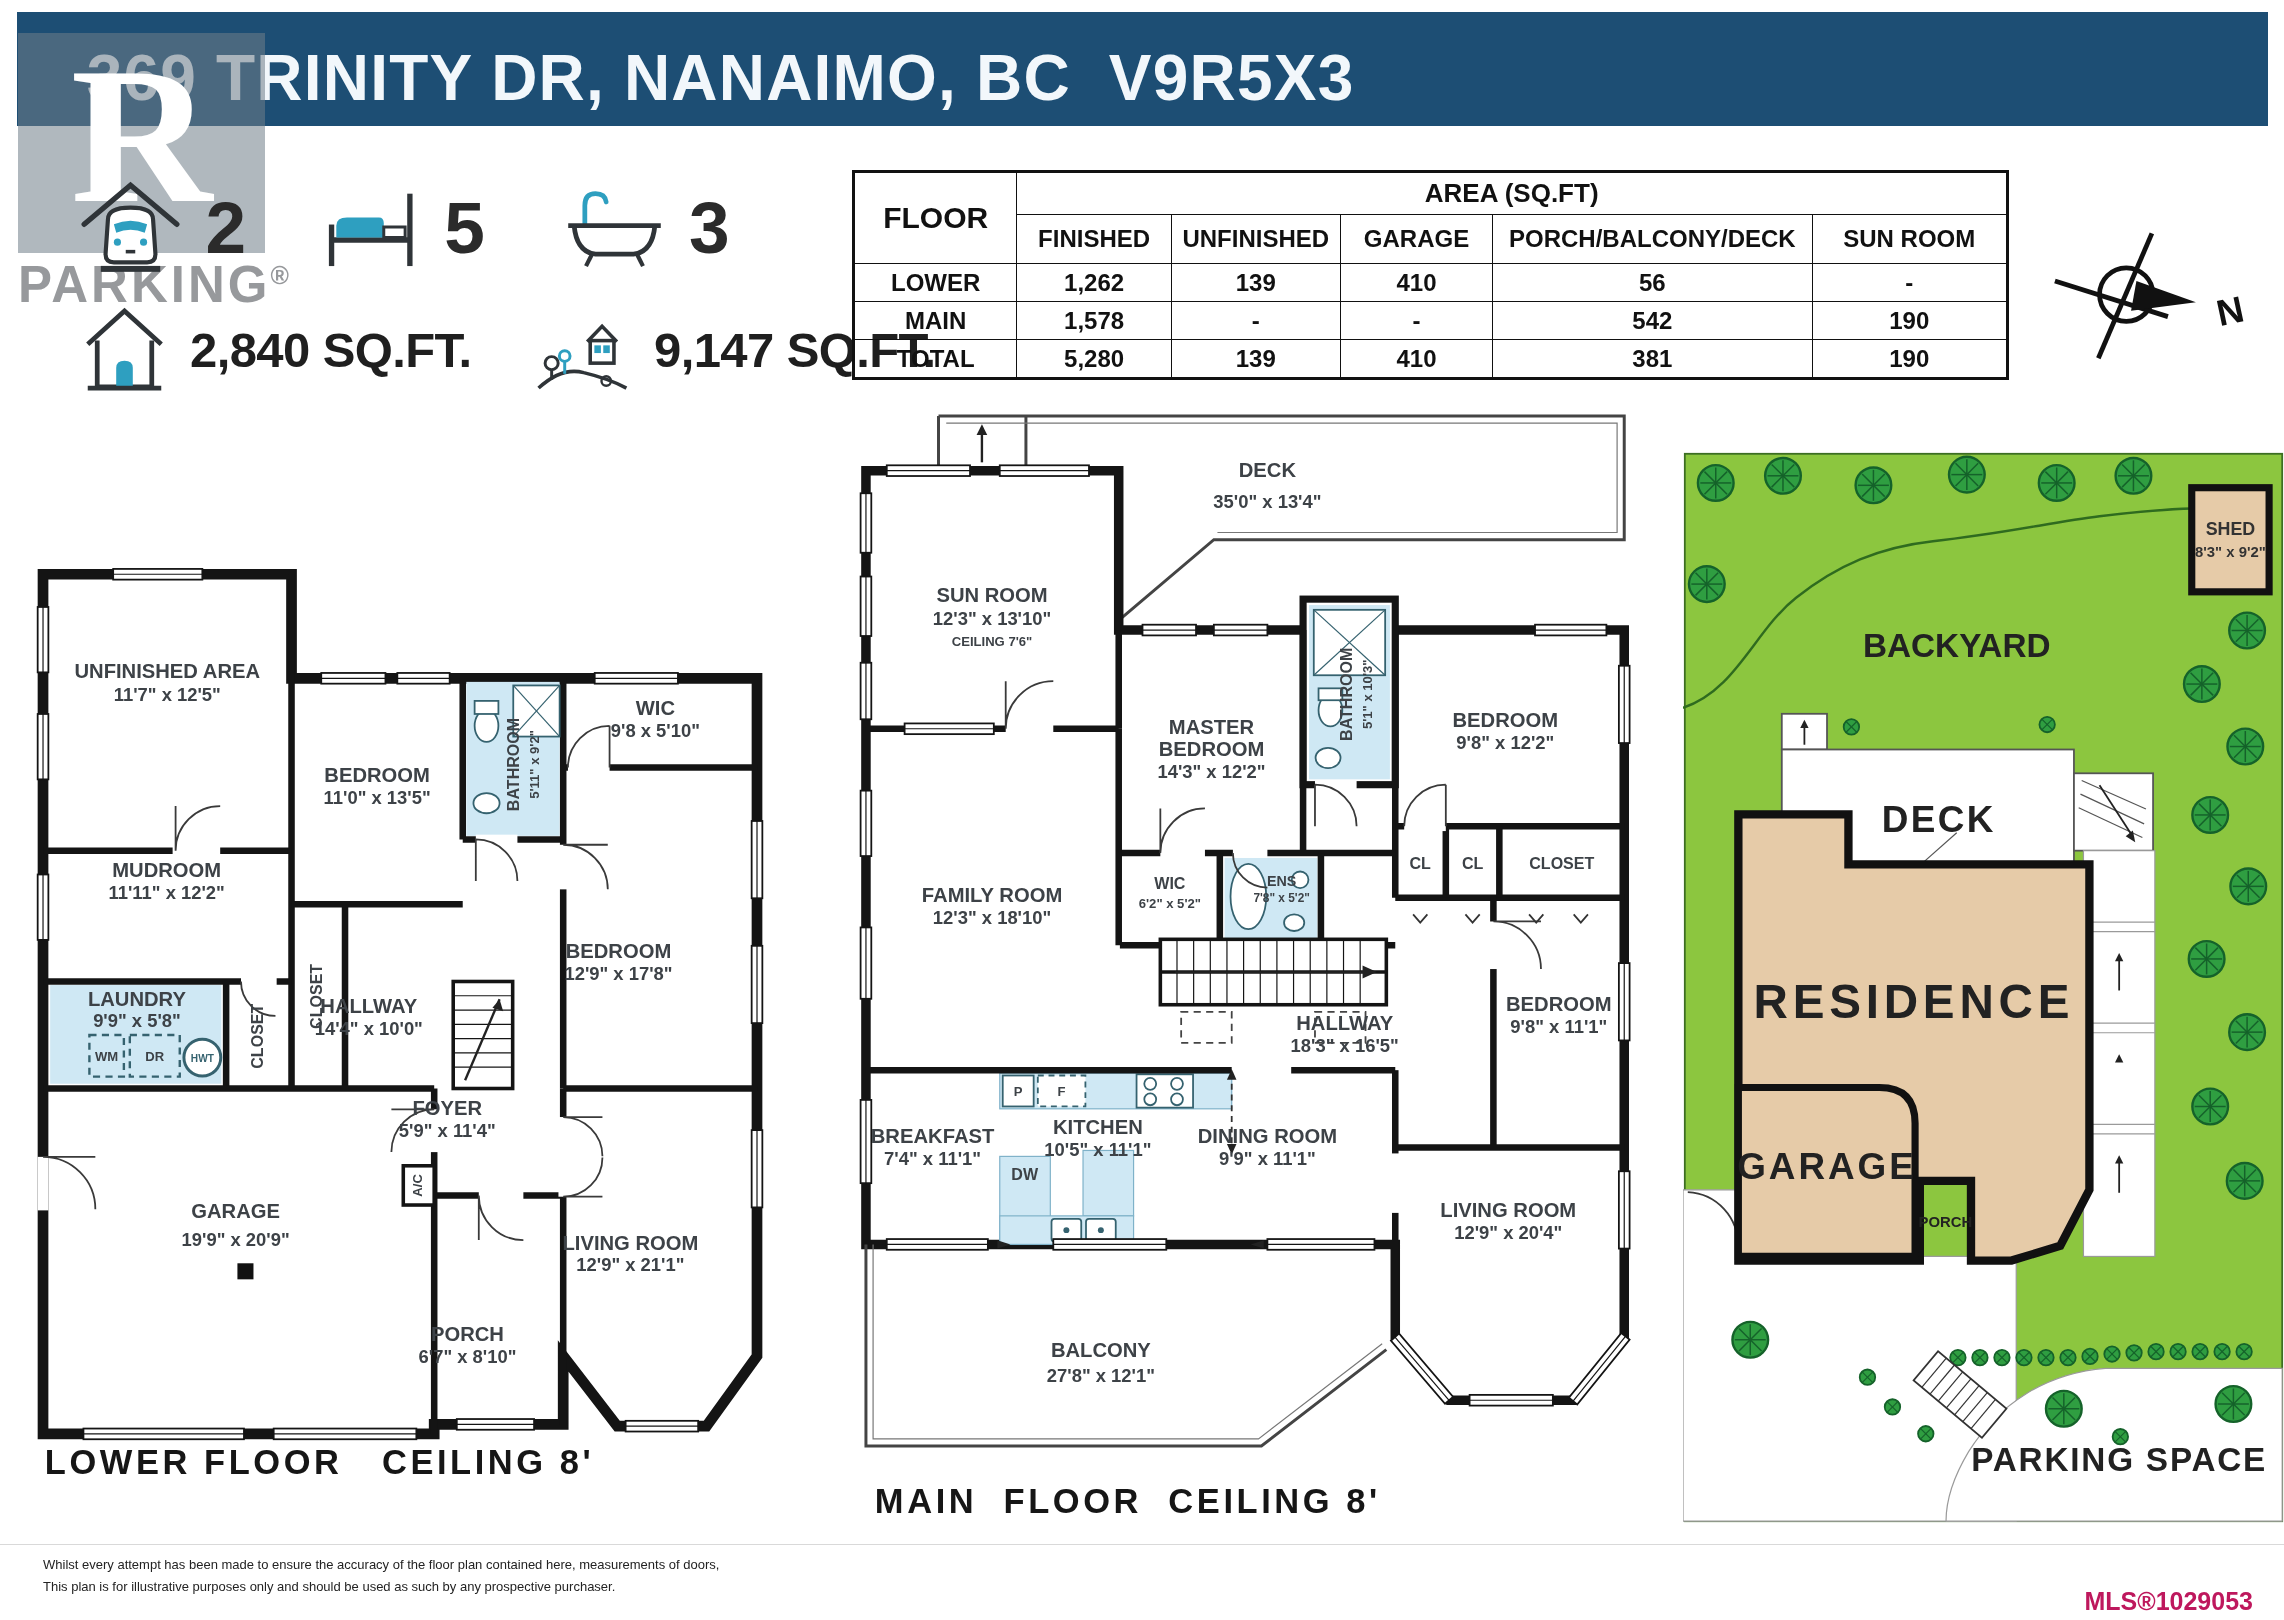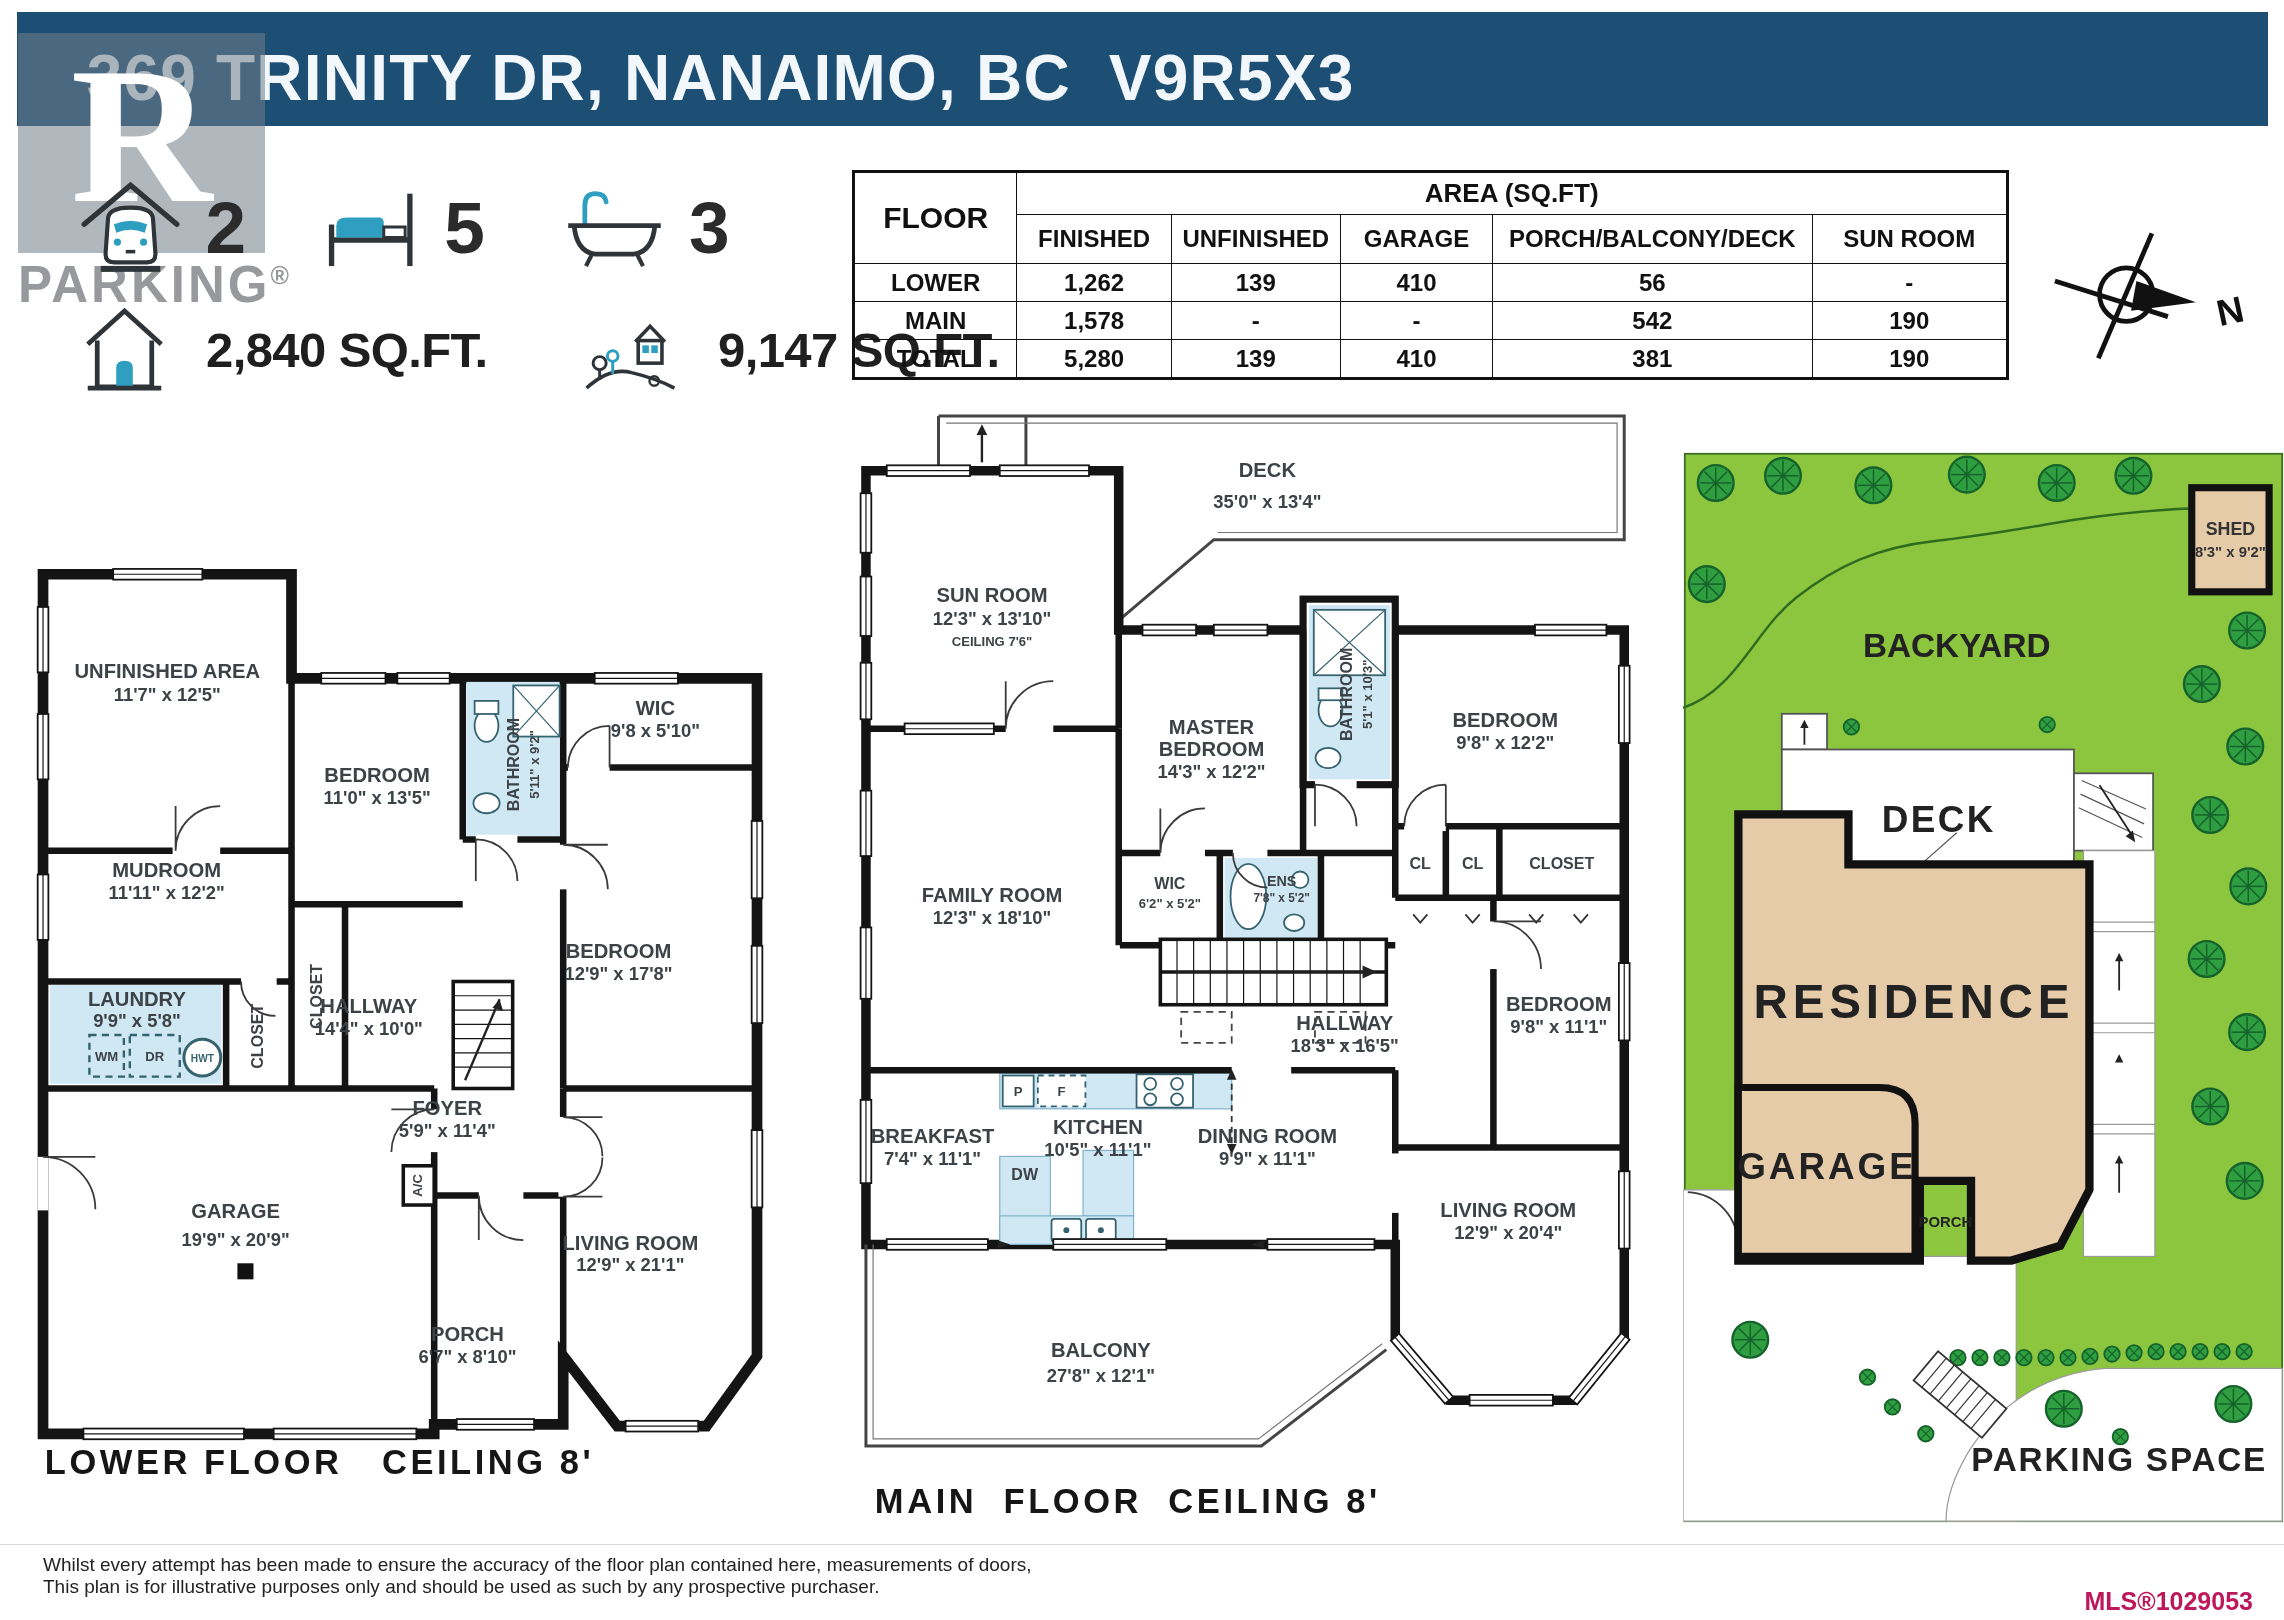--- a/index.html
+++ b/index.html
@@ -7,36 +7,36 @@
   
   .topbar{position:absolute;left:16.7px;top:12px;width:2251px;height:114px;background:#1d4e74;}
   .addr{position:absolute;left:70px;top:28.6px;font-size:64px;font-weight:700;letter-spacing:1.2px;color:#f2f7fb;white-space:pre;}
   
   .rlogo{position:absolute;left:18px;top:33px;width:247px;height:220px;background:rgba(111,125,136,0.55);}
   .rlogo span{position:absolute;left:50%;top:50%;transform:translate(-50%,-54%);font-family:"Liberation Serif",serif;font-weight:700;font-size:196px;color:#ffffff;line-height:1;}
   .rword{position:absolute;left:18px;top:255px;font-size:51px;font-weight:700;letter-spacing:3px;color:#97999c;}
   .rword sup{font-size:25px;}
   
   .sumrow1{position:absolute;left:77px;top:178px;display:flex;align-items:center;gap:21.4px;}
-  .sumrow2{position:absolute;left:83px;top:305px;display:flex;align-items:center;gap:40px;}
+  .sumrow2{position:absolute;left:83px;top:305px;display:flex;align-items:center;gap:24px;}
   .bignum{font-size:73px;font-weight:600;color:#2b2b2b;}
   .sqft{font-size:49px;font-weight:700;color:#1f1f1f;letter-spacing:-0.6px;}
   .gap56{width:33px;} .gap40{width:15.5px;}
   
   .areatbl{position:absolute;left:852px;top:170px;border-collapse:collapse;}
   .areatbl td,.areatbl th{border:1.8px solid #111;font-weight:700;color:#111;text-align:center;padding:0 10.7px;}
   .areatbl{border:3.6px solid #111;}
   .areatbl .h1{height:43px;font-size:26px;}
   .areatbl .h2 th{height:48px;font-size:24px;}
   .areatbl .dr td{height:37px;font-size:24px;font-weight:600;}
   .areatbl .floorcell{width:140px;font-size:30px;}
   .cw1{width:132px}.cw2{width:145px}.cw3{width:130px}.cw4{width:297px}.cw5{width:172px}
   
   .footline{position:absolute;left:0;top:1544px;width:2284px;height:1.2px;background:#d9d9d9;}
-  .disclaimer{position:absolute;left:43px;top:1554px;font-size:19px;color:#232323;line-height:22px;}
+  .disclaimer{position:absolute;left:43px;top:1554px;font-size:13px;color:#232323;line-height:22px;}
   .mls{position:absolute;right:31px;top:1587px;font-size:25px;font-weight:600;color:#be185d;}
   
   svg text{font-family:"Liberation Sans",sans-serif;}
   .rm{font-size:34px;font-weight:700;fill:#3d4247;text-anchor:middle;}
   .dm{font-size:31px;font-weight:600;fill:#3d4247;text-anchor:middle;}
   .sm{font-size:27px;font-weight:700;fill:#3d4247;text-anchor:middle;}
   .xs{font-size:22px;font-weight:600;fill:#3d4247;text-anchor:middle;}
   .ptitle{font-size:58px;font-weight:600;fill:#161616;letter-spacing:6px;}
   .win{fill:#ffffff;stroke:#141414;stroke-width:3;}
   .wl{stroke:#141414;stroke-width:2;}

